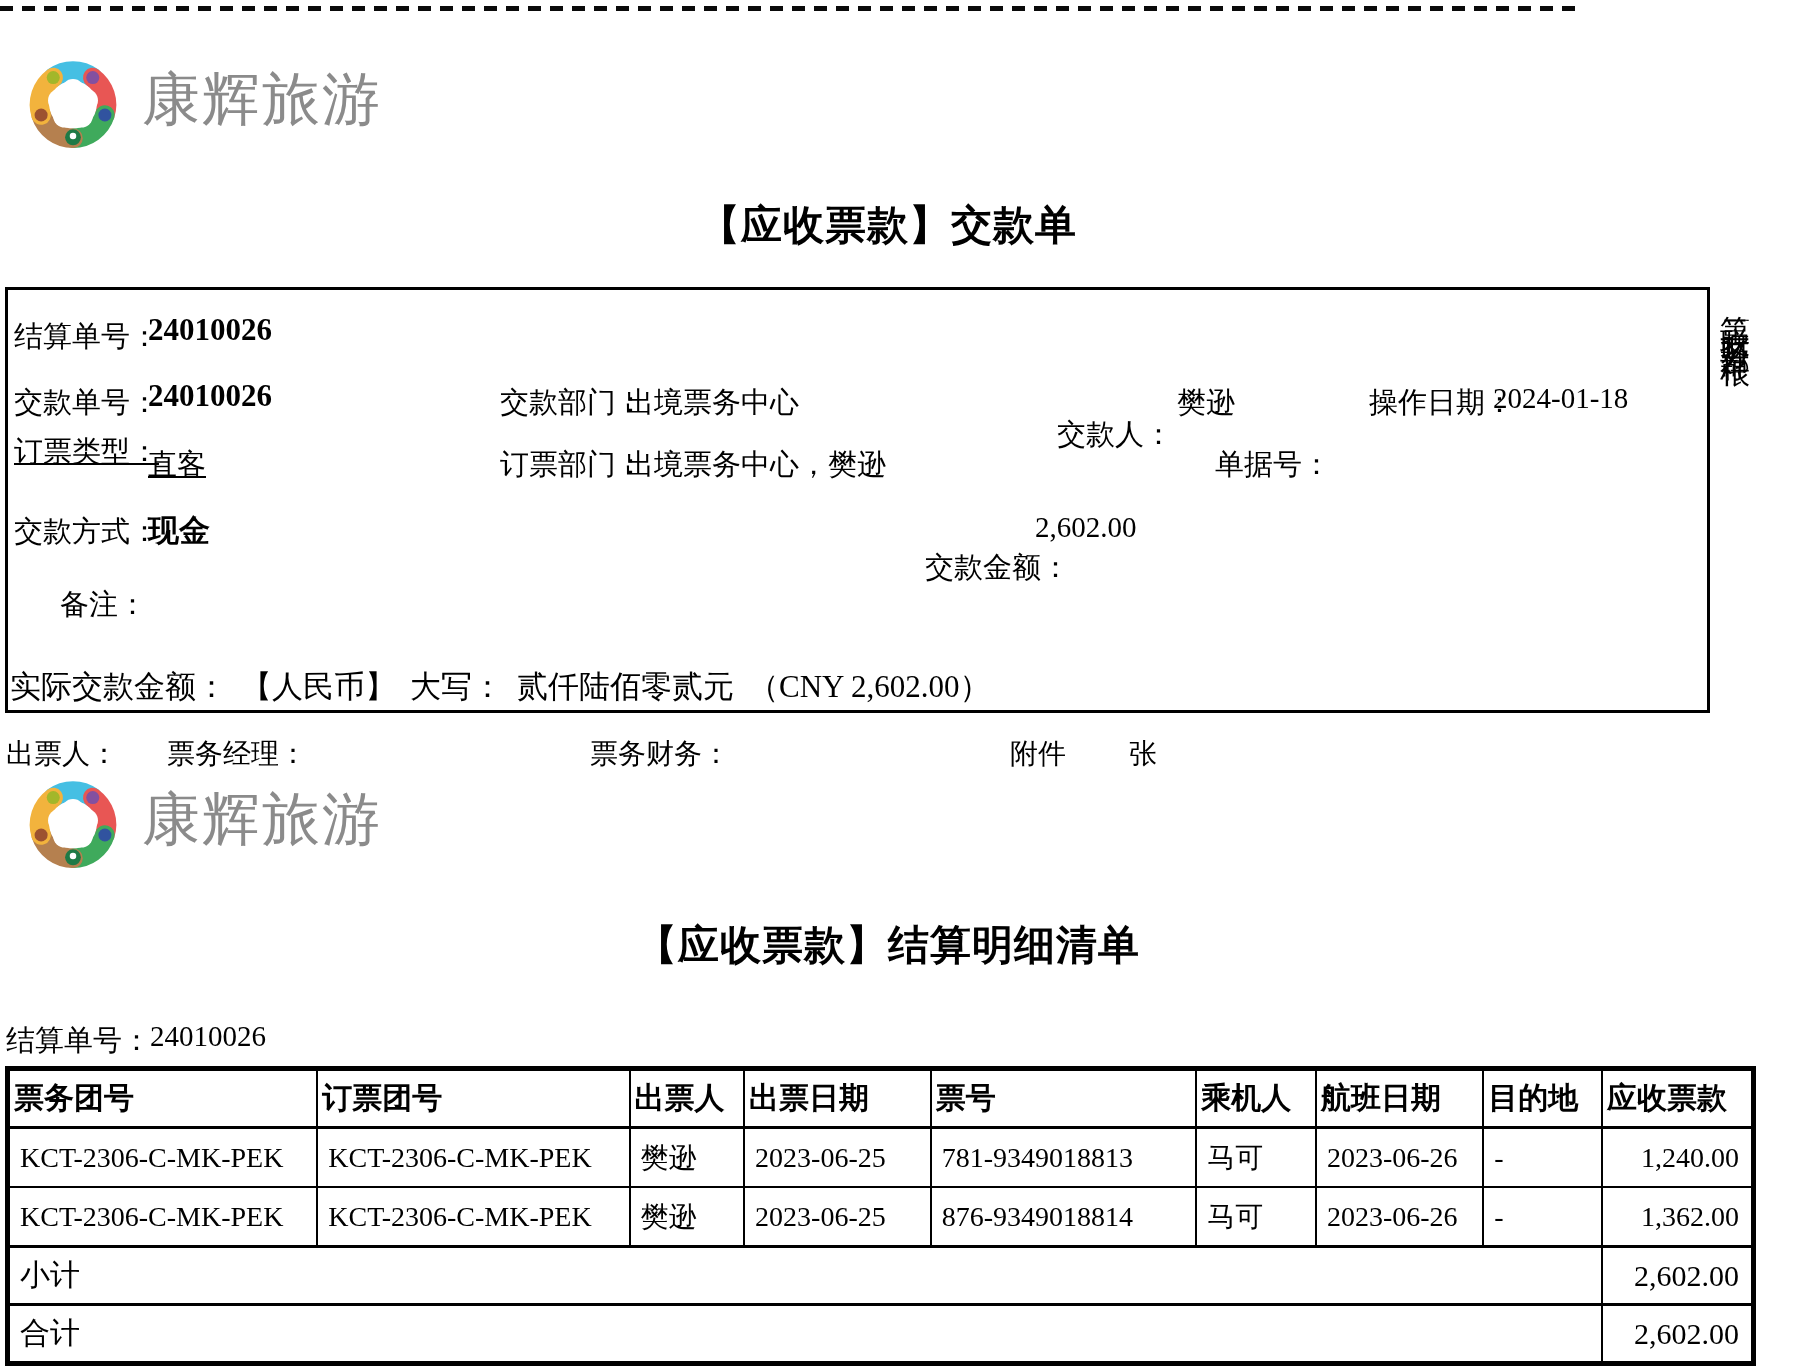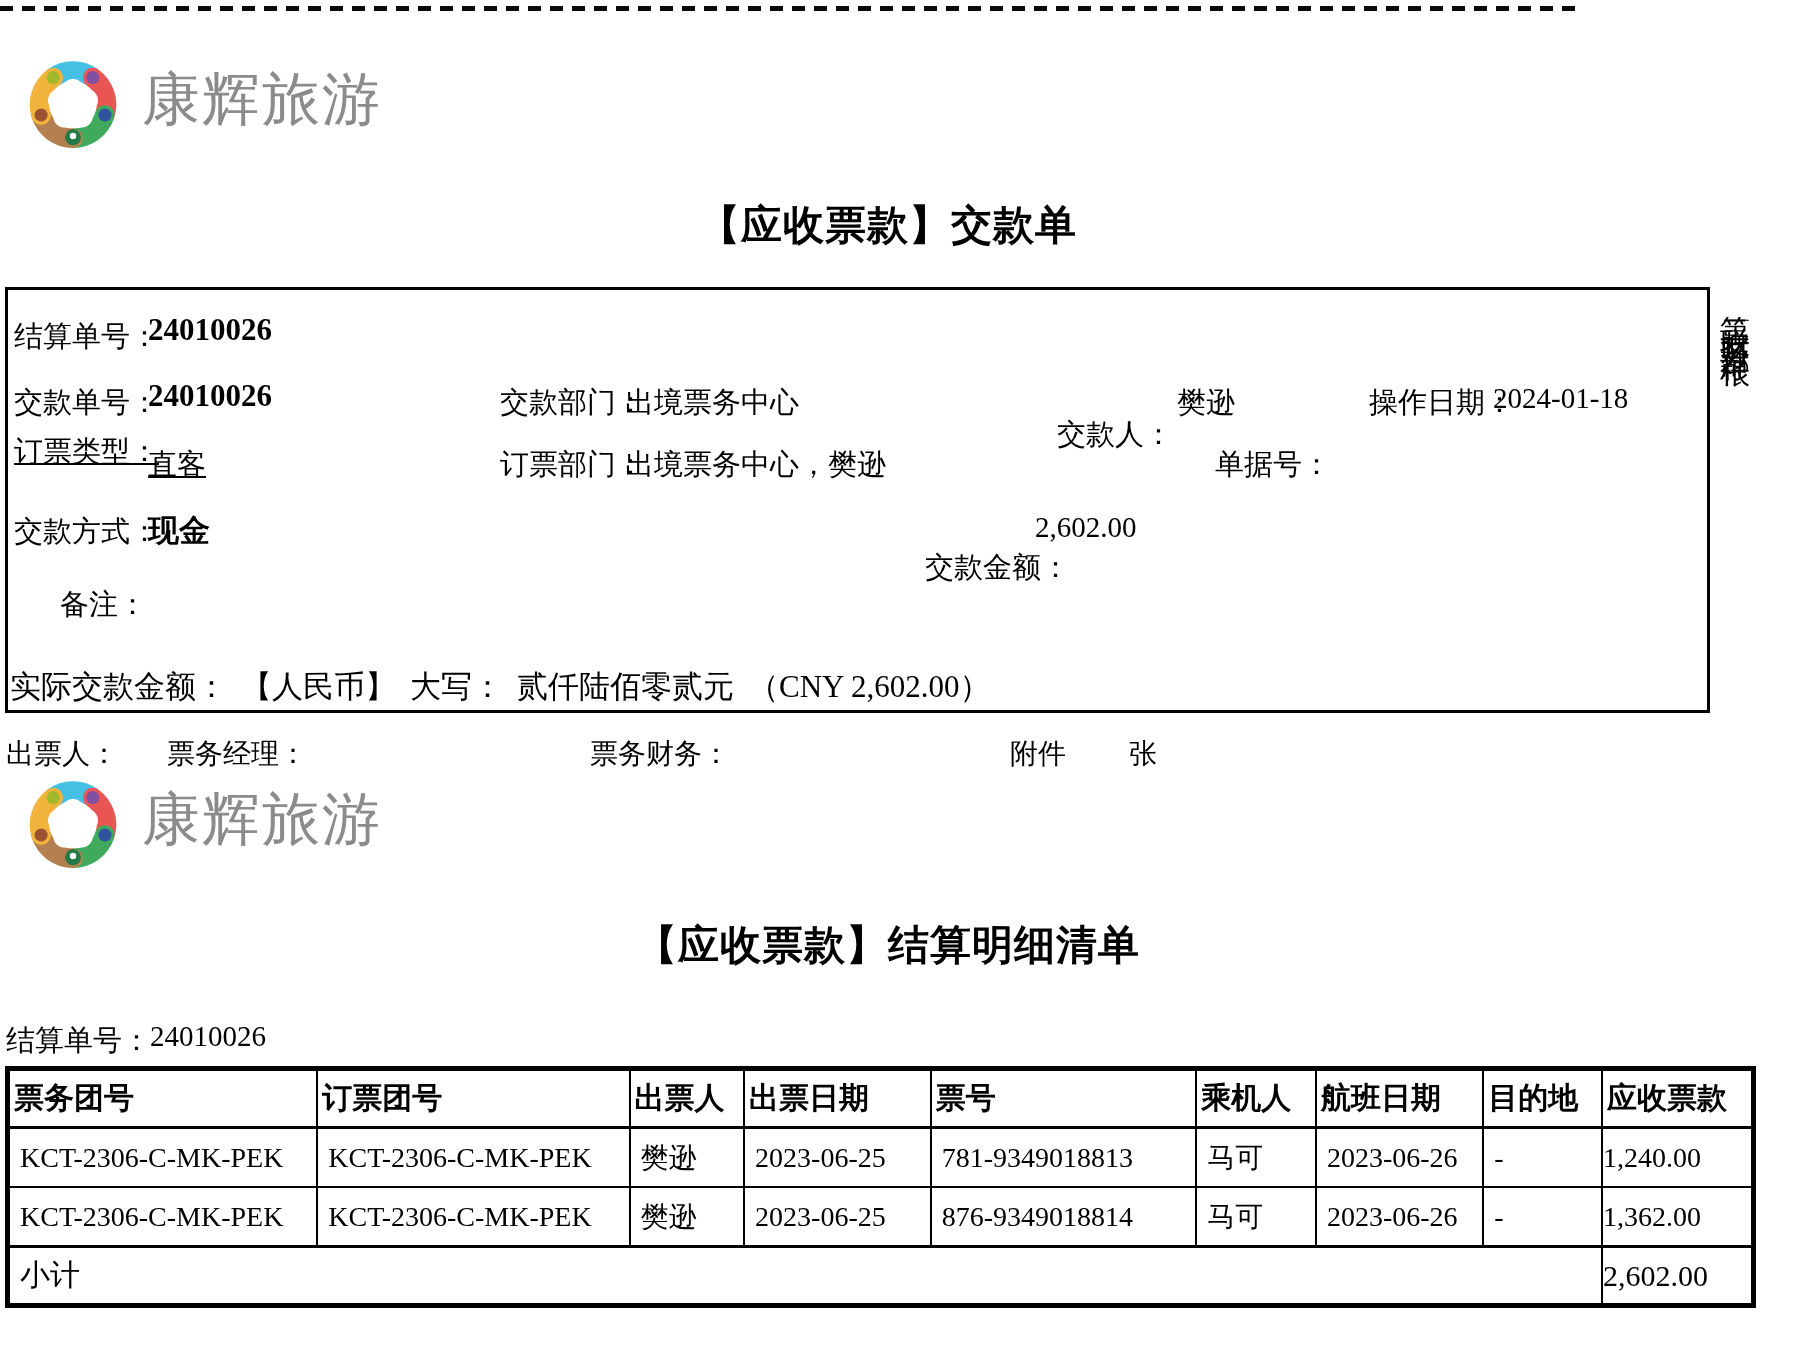--- a/index.html
+++ b/index.html
@@ -25,21 +25,21 @@
     font-size:30px; letter-spacing:6px;
   }
   .sig { font-size:28px; }
   .sn2-lbl { font-size:29px; }
   .tblwrap { position:absolute; left:5px; top:1066px; width:1745px; border:3px solid #000; }
   table { border-collapse:collapse; table-layout:fixed; width:100%; }
   th, td { border:2px solid #000; overflow:hidden; white-space:nowrap; padding:0 0 0 10px; }
   th { font-size:30px; font-weight:bold; text-align:left; height:55px; padding:0 4px; border-bottom:3px solid #000; }
   td { font-size:28px; height:57px; }
   td.serif { font-family:"Liberation Serif","DejaVu Serif",serif; }
-  td.amount { text-align:left; padding:0 12px 0 0; font-family:"Liberation Serif","DejaVu Serif",serif; }
+  td.amount { text-align:right; padding:0 12px 0 0; font-family:"Liberation Serif","DejaVu Serif",serif; }
   tr.sumrow td { border-top:3px solid #000; height:55px; font-size:30px; }
   .actual-line { display:flex; gap:14px; font-size:31px; font-weight:normal; }
 </style>
 </head>
 <body>
 
 <div class="page">
 
   <div class="tear"></div>
 
@@ -194,17 +194,21 @@
         <td class="serif">876-9349018814</td>
         <td>马可</td>
         <td class="serif">2023-06-26</td>
         <td class="serif">-</td>
         <td class="amount">1,362.00</td>
       </tr>
       <tr class="sumrow">
         <td colspan="8">小计</td>
         <td class="amount">2,602.00</td>
       </tr>
+      <tr class="sumrow">
+        <td colspan="8">合计</td>
+        <td class="amount">2,602.00</td>
+      </tr>
     </tbody>
       </table>
   </div>
 
 </div>
 
 </body></html>

